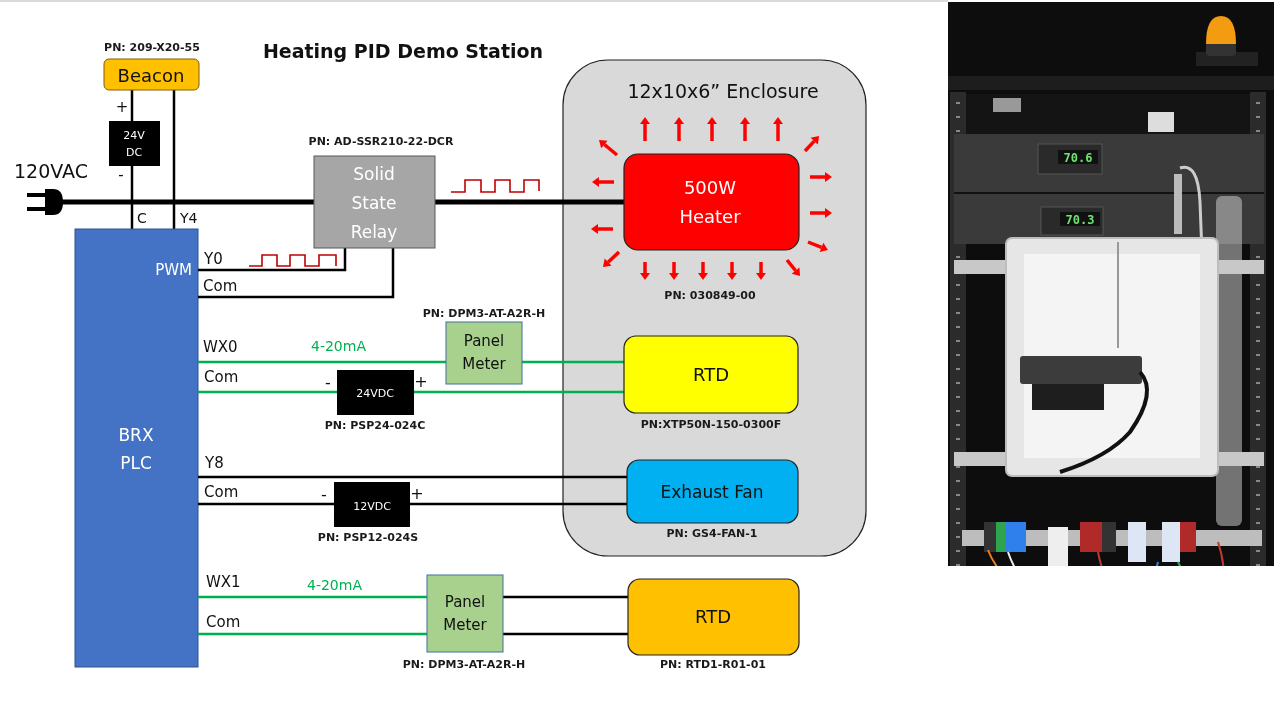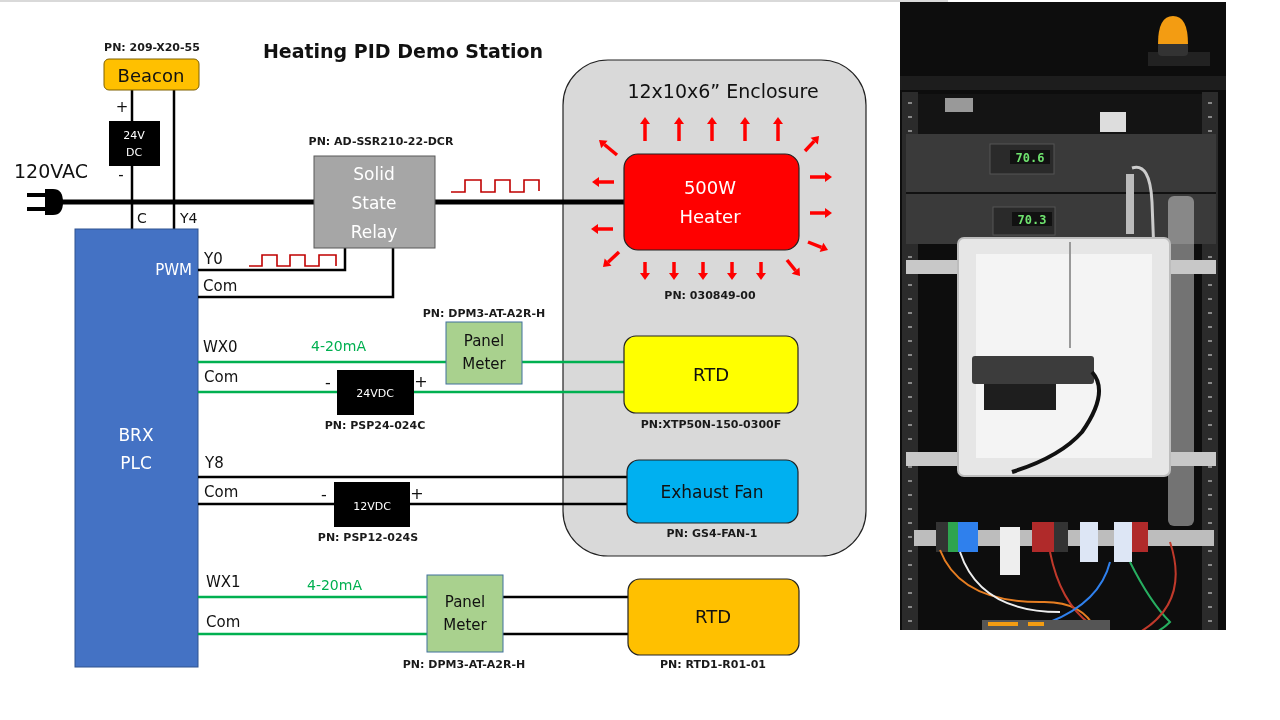--- a/index.html
+++ b/index.html
@@ -2,21 +2,21 @@
 <html><head>
 <meta charset="utf-8">
 <style>
   html, body { margin:0; padding:0; }
   body { width:1280px; height:720px; background:#ffffff; overflow:hidden; position:relative;
          font-family:"Liberation Sans", sans-serif; }
   #topline { position:absolute; left:0; top:0; width:948px; height:2px; background:#d9d9d9; }
   svg#diagram { position:absolute; left:0; top:0; }
   .lbl { font-family:"DejaVu Sans", sans-serif; }
   .pn { font-family:"DejaVu Sans", sans-serif; font-weight:bold; font-size:11px; fill:#1a1a1a; }
-  #photo { position:absolute; left:900px; top:2px; width:326px; height:628px; background:#0d0d0d; overflow:hidden; }
+  #photo { position:absolute; left:948px; top:2px; width:326px; height:564px; background:#0d0d0d; overflow:hidden; }
 </style>
 </head>
 <body>
 
 <div id="topline"></div>
 
 <svg id="diagram" width="948" height="720" viewBox="0 0 948 720">
 
   <text x="403" y="58" text-anchor="middle" class="lbl" font-size="19" font-weight="bold" fill="#111">Heating PID Demo Station</text>
 

